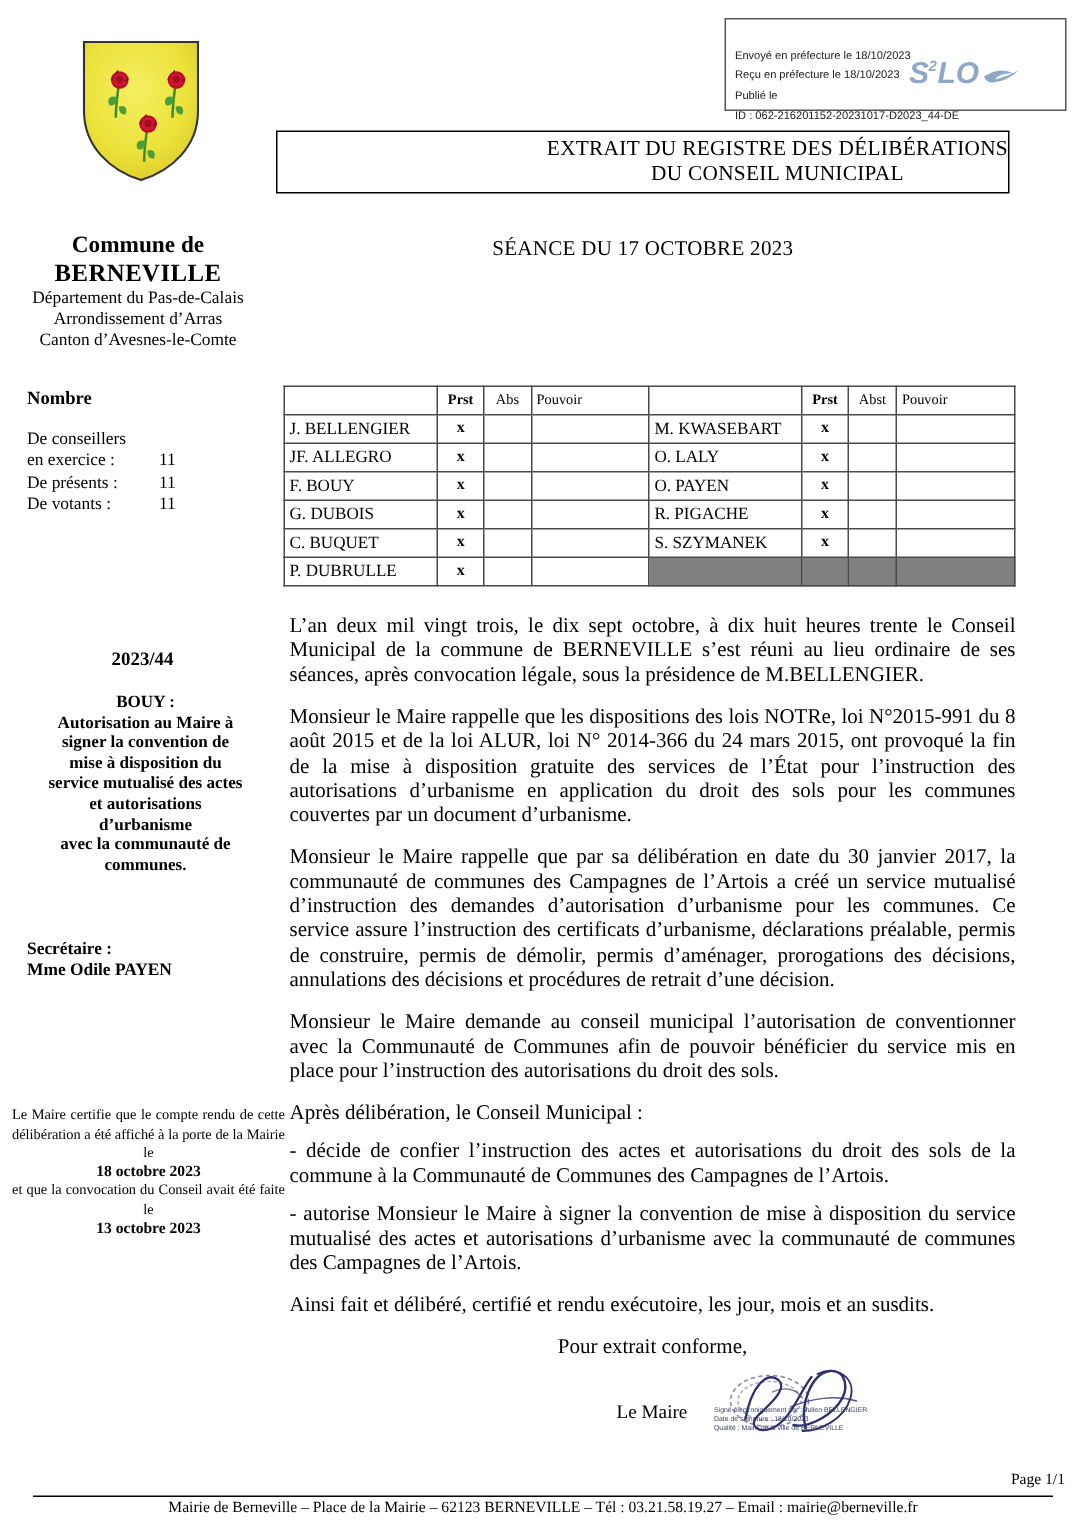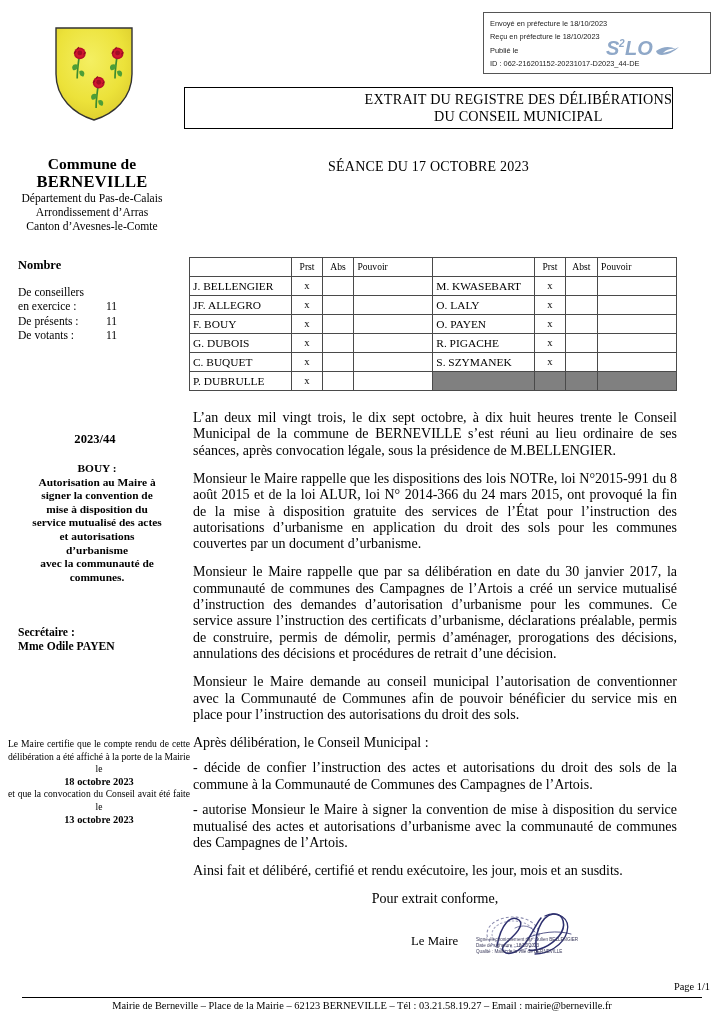--- a/index.html
+++ b/index.html
@@ -19,21 +19,21 @@
 
   
   .prefecture-box {
     position: absolute;
     left: 483px;
     top: 12px;
     width: 228px;
     height: 62px;
     border: 1px solid #555;
     box-sizing: border-box;
-    padding: 4px 6px 0 6px;
+    padding: 17px 6px 0 6px;
     font-family: "Liberation Sans", "DejaVu Sans", sans-serif;
     font-size: 7.4px;
     line-height: 13.4px;
     color: #1a1a1a;
   }
   .prefecture-box .line { white-space: nowrap; }
   .slo-logo {
     position: absolute;
     right: 8px;
     top: 20px;
@@ -177,21 +177,21 @@
   .attendance td, .attendance th {
     border: 1px solid #4a4a4a;
     height: 18px;
     padding: 0 3px;
     font-weight: normal;
     text-align: left;
     vertical-align: middle;
     line-height: 12px;
   }
   .attendance .c-name  { width: 104px; font-size: 11.4px; }
-  .attendance .c-prst  { width: 26px;  text-align: center; }
+  .attendance .c-prst  { width: 26px;  text-align: center; font-weight: bold; }
   .attendance .c-abs   { width: 28px;  text-align: center; }
   .attendance .c-pouv  { width: 86px; }
   .attendance thead td { font-size: 9.6px; }
   .attendance td.filled { background: #808080; }
 
   
   .body-col {
     position: absolute;
     left: 193px;
     top: 410px;

